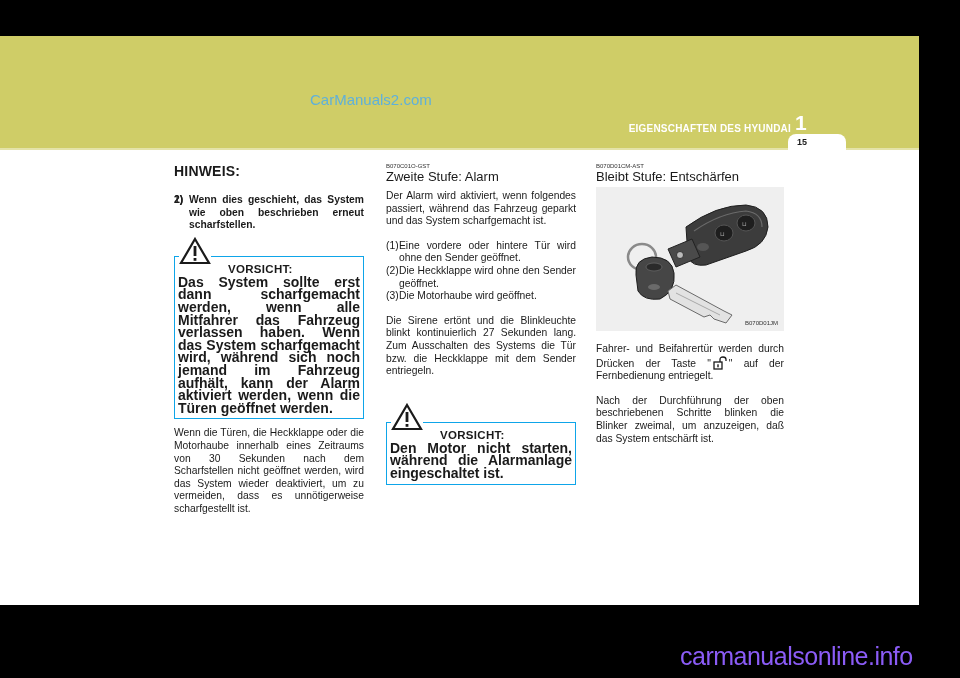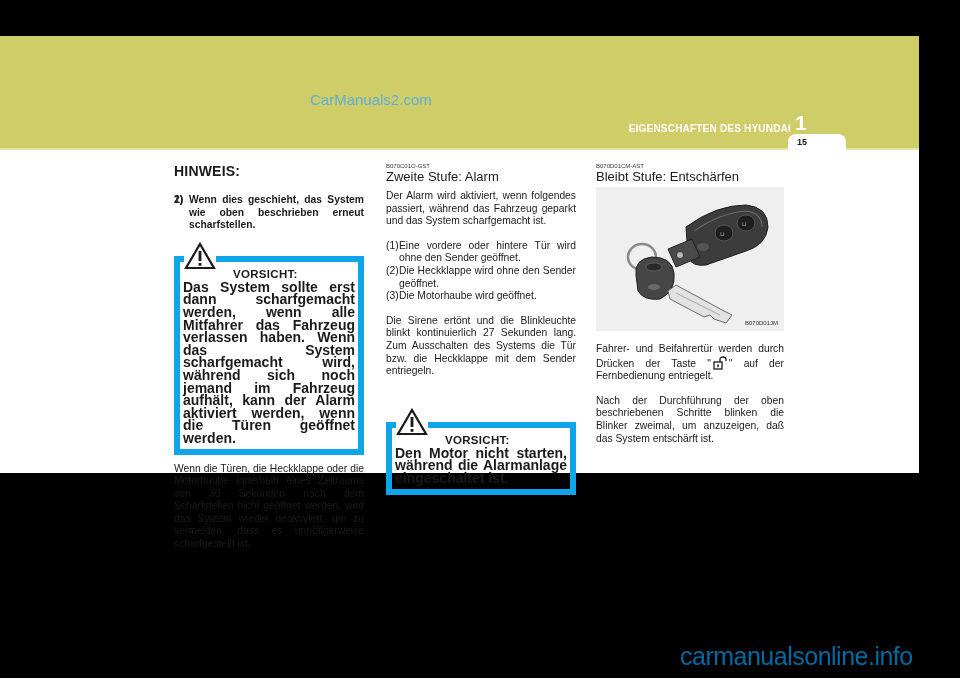--- a/index.html
+++ b/index.html
@@ -13,21 +13,21 @@
       position: relative;
       overflow: hidden;
       font-family: "Liberation Sans", sans-serif;
       color: #1a1a1a;
     }
     .page {
       position: absolute;
       left: 0;
       top: 36px;
       width: 919px;
-      height: 437px;
+      height: 569px;
       background: #ffffff;
     }
     .header-band {
       position: absolute;
       left: 0;
       top: 0;
       width: 919px;
       height: 112px;
       background: #cfcd67;
     }
@@ -110,21 +110,21 @@
       padding-left: 15px;
     }
     .note-list li .num {
       position: absolute;
       left: 0;
       top: 0;
     }
 
     .warn-box {
       position: relative;
-      border: 6px solid #0ea5e9;
+      border: 1px solid #0ea5e9;
       margin-top: 14px;
       padding: 6px 3px 4px 3px;
     }
     .warn-icon {
       position: absolute;
       left: 4px;
       top: -20px;
       width: 32px;
       height: 28px;
       background: #ffffff;
@@ -191,21 +191,21 @@
       bottom: 5px;
       font-size: 6px;
       color: #333333;
     }
 
     .watermark-bottom {
       position: absolute;
       left: 680px;
       top: 642px;
       font-size: 25px;
-      color: #0369a1;
+      color: #8b5cf6;
       letter-spacing: -0.5px;
     }
     .unlock-inline {
       display: inline-block;
       vertical-align: -3px;
       width: 14px;
       height: 14px;
       margin: 0 2px;
     }
   </style>

